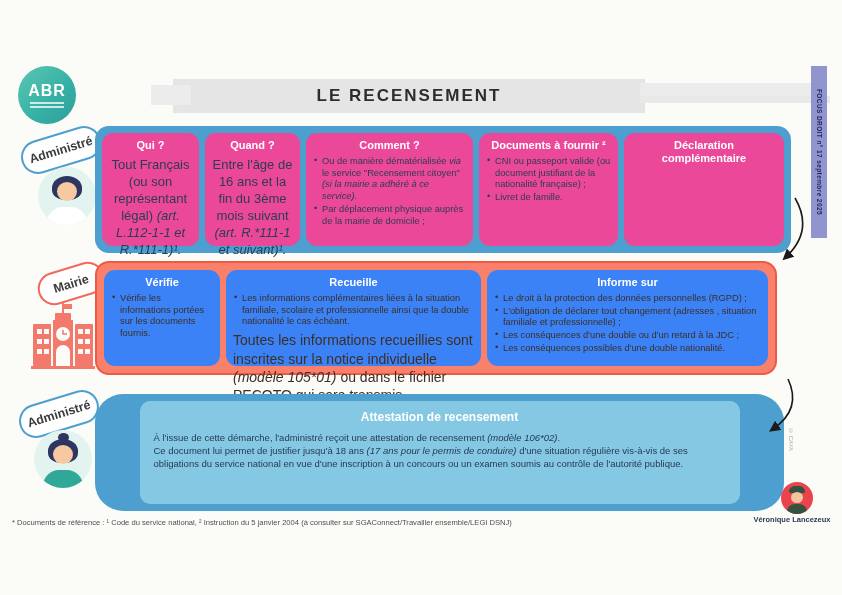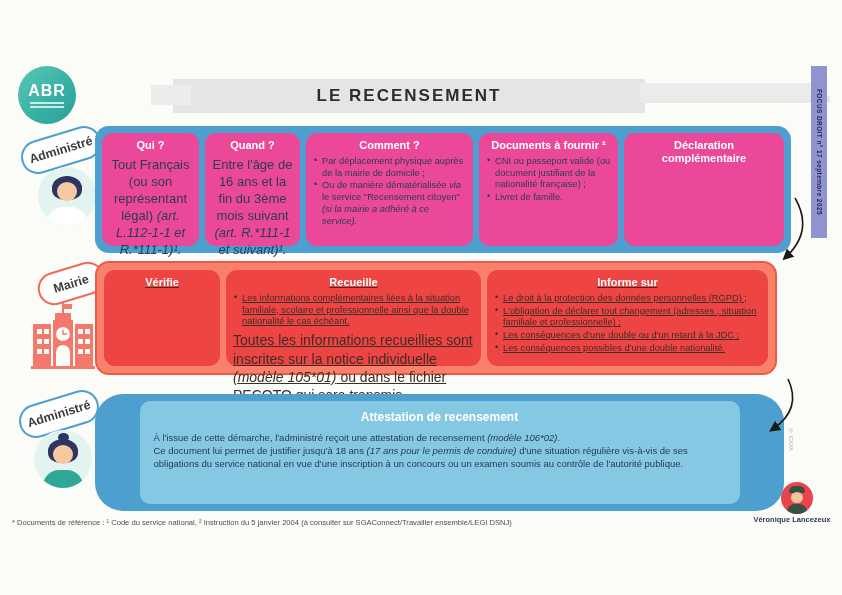--- a/index.html
+++ b/index.html
@@ -50,21 +50,21 @@
 
   
   .rowbox{position:absolute;box-sizing:border-box;display:flex;gap:6px;padding:7px;}
   #row1{left:95px;top:126px;width:696px;height:127px;background:#4C9FCE;border-radius:14px;}
   #row2{left:95px;top:261px;width:682px;height:114px;background:#F9816B;border:2px solid #EF5945;border-radius:14px;}
   #row3{left:95px;top:394px;width:689px;height:117px;background:#4C9FCE;border-radius:28px;
         justify-content:center;}
 
   .card{border-radius:11px;padding:4px 7px;box-sizing:border-box;}
   .card.blue{background:#ec4899;color:#2C3C52;}
-  .card.orange{background:#ef4444;color:#3C2F26;text-decoration:underline;}
+  .card.orange{background:#3b82f6;color:#3C2F26;}
   .card-title{color:#fff;font-weight:bold;font-size:11px;text-align:center;margin:2px 0 4px;line-height:1.15;}
   .centered{text-align:center;font-size:13px;line-height:1.32;}
   .it{font-style:italic;}
   .blt{position:relative;padding-left:9px;font-size:9.3px;line-height:1.28;margin-bottom:1px;}
   .blt:before{content:"\2022";position:absolute;left:1px;top:-1px;}
   .para{font-size:14px;line-height:1.3;margin-top:3px;}
 
   #card-qui{width:97px;}  #card-quand{width:95px;}  #card-comment{width:167px;}
   #card-documents{width:139px;} #card-declaration{flex:1;}
   #card-verifie{width:116px;} #card-recueille{width:255px;} #card-informe{flex:1;}
@@ -128,24 +128,24 @@
     </div>
     <div id="card-quand" class="card blue">
       <div class="card-title">Quand ?</div>
       <div class="centered">
         <span>Entre l'âge de 16 ans et la fin du 3ème mois suivant </span>
         <span class="it">(art. R.*111-1 et suivant)¹.</span>
       </div>
     </div>
     <div id="card-comment" class="card blue">
       <div class="card-title">Comment ?</div>
-      <div class="blt">Par déplacement physique auprès de la mairie de domicile ;</div>
       <div class="blt">
         <span>Ou de manière dématérialisée </span><span class="it">via</span><span> le service "Recensement citoyen" </span><span class="it">(si la mairie a adhéré à ce service).</span>
       </div>
+      <div class="blt">Par déplacement physique auprès de la mairie de domicile ;</div>
     </div>
     <div id="card-documents" class="card blue">
       <div class="card-title">Documents à fournir ²</div>
       <div class="blt">CNI ou passeport valide (ou document justifiant de la nationalité française) ;</div>
       <div class="blt">Livret de famille.</div>
     </div>
     <div id="card-declaration" class="card blue">
       <div class="card-title">Déclaration complémentaire</div>
     </div>
   </div>
@@ -176,20 +176,21 @@
         <rect x="57" y="41" width="5" height="5"></rect>
       <rect x="50" y="51" width="5" height="5"></rect>
         <rect x="57" y="51" width="5" height="5"></rect>
     </g>
     <rect x="3" y="68" width="64" height="3" fill="#F2796B"></rect>
   </svg>
 
   <div id="row2" class="rowbox">
     <div id="card-verifie" class="card orange">
       <div class="card-title">Vérifie</div>
+      <div class="blt">Vérifie les informations portées sur les documents fournis.</div>
     </div>
     <div id="card-recueille" class="card orange">
       <div class="card-title">Recueille</div>
       <div class="blt">Les informations complémentaires liées à la situation familiale, scolaire et professionnelle ainsi que la double nationalité le cas échéant.</div>
       <div class="para">
         <span>Toutes les informations recueillies sont inscrites sur la notice individuelle </span><span class="it">(modèle 105*01)</span><span> ou dans le fichier PECOTO qui sera transmis ultérieurement au CSNJ.</span>
       </div>
     </div>
     <div id="card-informe" class="card orange">
       <div class="card-title">Informe sur</div>

